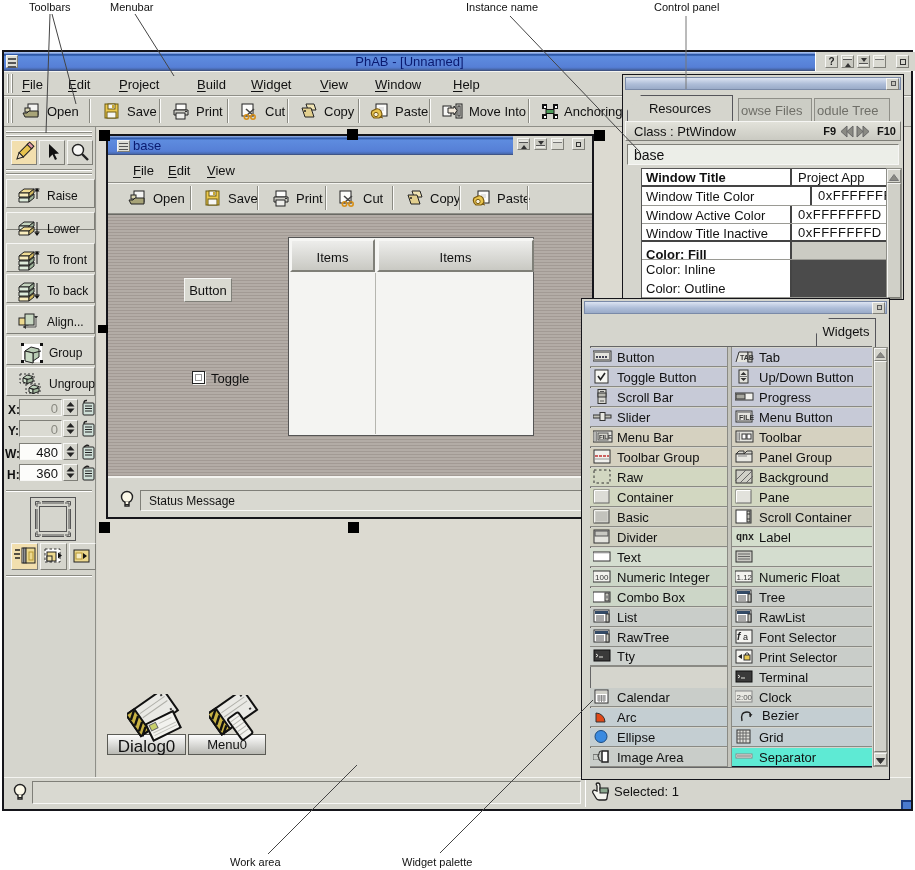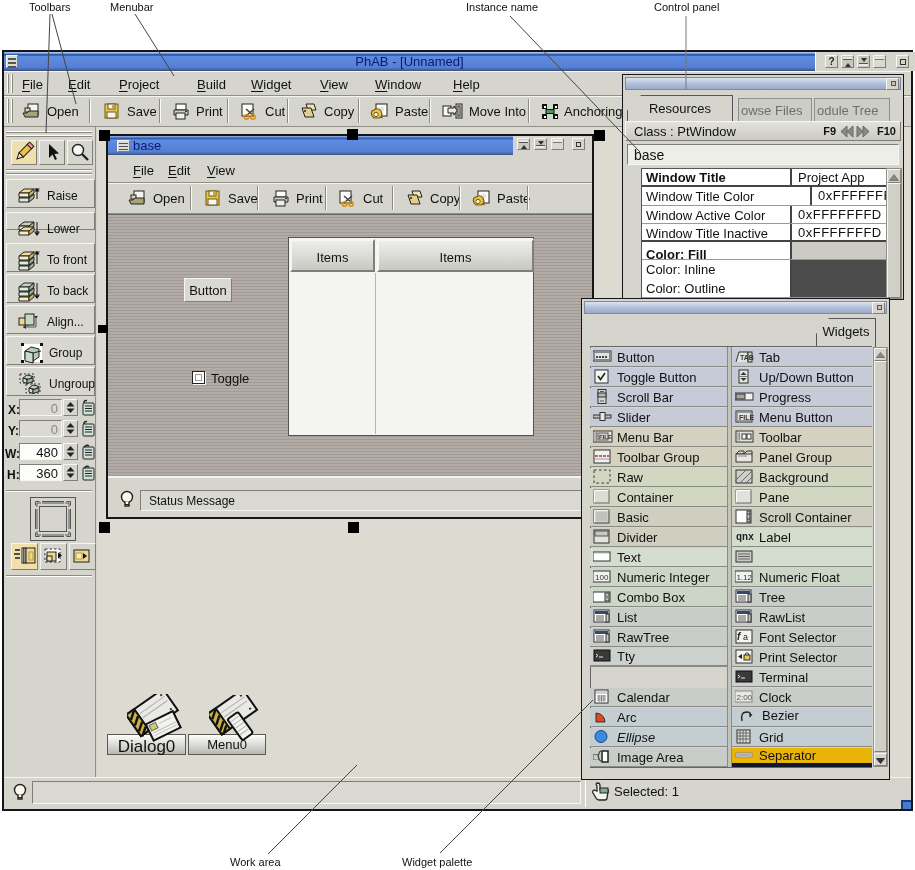--- a/index.html
+++ b/index.html
@@ -912,38 +912,38 @@
       <svg width="20" height="16" viewBox="0 0 20 16" style="margin:0 4px 0 0;flex:none;">
         <path d="M4 13 Q2 4 9 4 Q14 4 12 9" fill="none" stroke="#222" stroke-width="1.4"></path>
         <path d="M12 9 l-1 -3.5 l3.5 1 Z" fill="#222"></path>
       </svg>
       <span style="white-space:nowrap;">Bezier</span>
     </div>
     <div style="position:absolute;left:8px;top:429px;width:137px;height:19px;background:#c4ced2;display:flex;align-items:center;padding-left:3px;border-bottom:1px solid #8a8a84;">
       <svg width="20" height="16" viewBox="0 0 20 16" style="margin:0 4px 0 0;flex:none;">
         <circle cx="8" cy="7.5" r="6" fill="#3a8ae0" stroke="#1a4a80"></circle>
       </svg>
-      <span style="white-space:nowrap;font-style:italic;">Ellipse</span>
+      <span style="white-space:nowrap;">Ellipse</span>
     </div>
     <div style="position:absolute;left:150px;top:429px;width:140px;height:19px;background:#c4ced2;display:flex;align-items:center;padding-left:3px;border-bottom:1px solid #8a8a84;">
       <svg width="20" height="16" viewBox="0 0 20 16" style="margin:0 4px 0 0;flex:none;">
         <rect x="2" y="1" width="13" height="13" fill="#e0e0da" stroke="#333"></rect>
         <path d="M2 4 h13 M2 7 h13 M2 10 h13 M5 1 v13 M8 1 v13 M11 1 v13" stroke="#666"></path>
       </svg>
       <span style="white-space:nowrap;">Grid</span>
     </div>
     <div style="position:absolute;left:8px;top:449px;width:137px;height:19px;background:#c9cdc9;display:flex;align-items:center;padding-left:3px;border-bottom:1px solid #8a8a84;">
       <svg width="20" height="16" viewBox="0 0 20 16" style="margin:0 4px 0 0;flex:none;">
         <text x="0" y="11" font-size="9" fill="#222">□</text>
         <path d="M8 2 q-2 0 -2 2.5 q0 2 -1.5 2.5 q1.5 0.5 1.5 2.5 q0 2.5 2 2.5" fill="none" stroke="#222"></path>
         <rect x="9" y="2" width="6" height="11" fill="#fff" stroke="#222" stroke-width="1.5"></rect>
       </svg>
       <span style="white-space:nowrap;">Image Area</span>
     </div>
-    <div style="position:absolute;left:150px;top:449px;width:140px;height:19px;background:#eab308;display:flex;align-items:center;padding-left:3px;border-bottom:4px solid #0f172a;text-align:right;">
+    <div style="position:absolute;left:150px;top:449px;width:140px;height:19px;background:#5eead4;display:flex;align-items:center;padding-left:3px;border-bottom:1px solid #0f172a;text-align:right;">
       <svg width="20" height="16" viewBox="0 0 20 16" style="margin:0 4px 0 0;flex:none;">
         <rect x="1" y="5" width="16" height="4" fill="#f0f0ec" stroke="#888"></rect>
         <path d="M2 7 h14" stroke="#666"></path>
       </svg>
       <span style="white-space:nowrap;">Separator</span>
     </div>
   <div class="abs" style="left:291px;top:48px;width:15px;height:420px;background:#c6c6be;border:1px solid #8f8f88;">
     <div class="abs raised" style="left:0;top:0;width:13px;height:13px;background:#d5d5cd;"><svg width="11" height="11" viewBox="0 0 11 11">
           <path d="M5.5 2.5 l4 5 l-8 0 Z" fill="#8a8a84" stroke="#777"></path>
         </svg></div>

